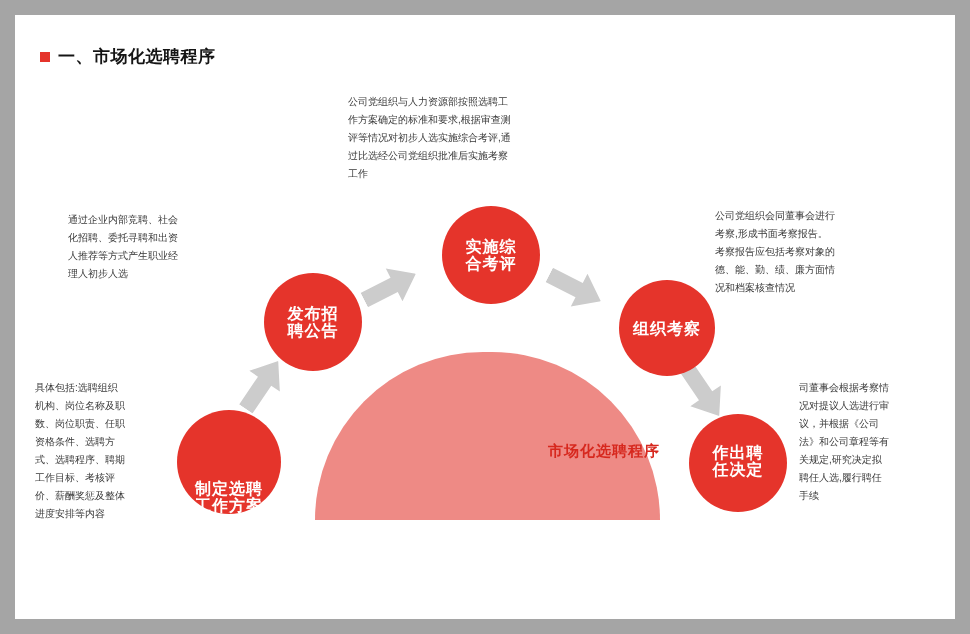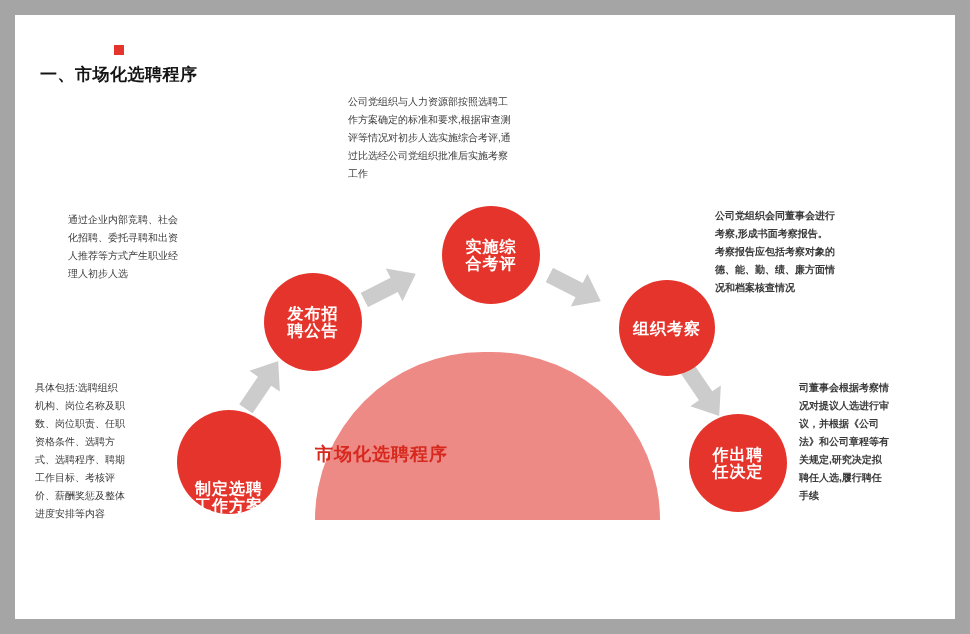--- a/index.html
+++ b/index.html
@@ -22,53 +22,53 @@
     padding:15px;
   }
   .page{
     position:relative;
     width:100%;height:100%;
     background:#ffffff;
     overflow:hidden;
   }
   .title-row{
     position:absolute;left:25px;top:30px;
-    display:flex;align-items:center;gap:8px;flex-direction:column;
+    display:flex;align-items:center;gap:8px;
   }
   .title-bullet{
     width:10px;height:10px;
     background:var(--circle);
     flex:0 0 auto;
   }
   .title-text{
     margin:0;
     font-size:17px;font-weight:bold;color:#141414;
     letter-spacing:0.5px;
   }
   .note{
     position:absolute;
     margin:0;
     font-size:10px;line-height:18px;color:#3a3a3a;
     white-space:pre-line;
   }
   .note-evaluate{left:333px;top:78px;width:315px;}
   .note-announce{left:53px;top:196px;width:200px;}
   .note-plan{left:14px;top:364px;width:175px;margin-left:6px;}
-  .note-inspect{left:700px;top:192px;width:228px;font-weight:bold;}
-  .note-appoint{left:784px;top:364px;width:172px;font-weight:bold;}
+  .note-inspect{left:700px;top:192px;width:228px;}
+  .note-appoint{left:784px;top:364px;width:172px;}
   .dome{
     position:absolute;left:300px;top:337px;
     width:345px;height:168px;
     background:var(--dome);
     border-radius:172px 172px 0 0;
   }
   .dome-label{
     position:absolute;left:0;right:0;top:90px;
-    text-align:left;
-    font-size:18px;font-weight:bold;
+    text-align:right;
+    font-size:15px;font-weight:bold;
     color:var(--dome-text);
     letter-spacing:1px;
   }
   .arrow{
     position:absolute;
     width:58px;height:40px;
     background:var(--arrow);
     clip-path:polygon(0% 30%,58% 30%,58% 4%,100% 50%,58% 96%,58% 70%,0% 70%);
     z-index:1;
   }
@@ -87,21 +87,21 @@
   }
   .step span{
     white-space:pre-line;
     font-size:16px;font-weight:bold;line-height:17px;
     letter-spacing:1px;
   }
   .step-1{left:162px;top:395px;width:104px;height:104px;align-items:flex-end;}
   .step-2{left:249px;top:258px;width:98px;height:98px;align-items:center;}
   .step-3{left:427px;top:191px;width:98px;height:98px;}
   .step-4{left:604px;top:265px;width:96px;height:96px;}
-  .step-5{left:674px;top:399px;width:98px;height:98px;}
+  .step-5{left:674px;top:399px;width:98px;height:98px;font-family:Liberation Mono, monospace;}
 </style>
 </head>
 <body>
 
 <div class="frame">
   <div class="page">
 
     <div class="title-row">
       <span class="title-bullet"></span>
       <h1 class="title-text">一、市场化选聘程序</h1>

